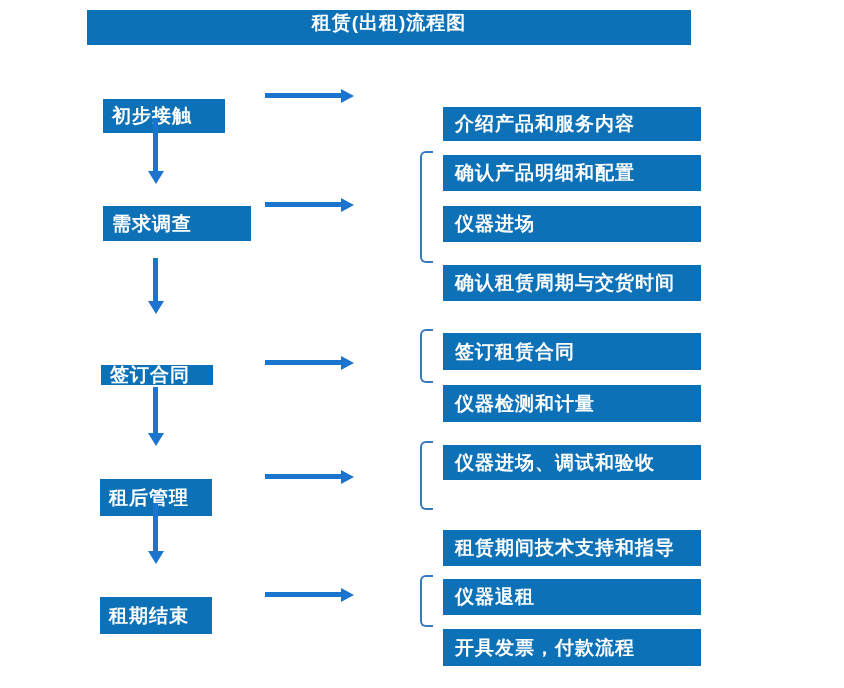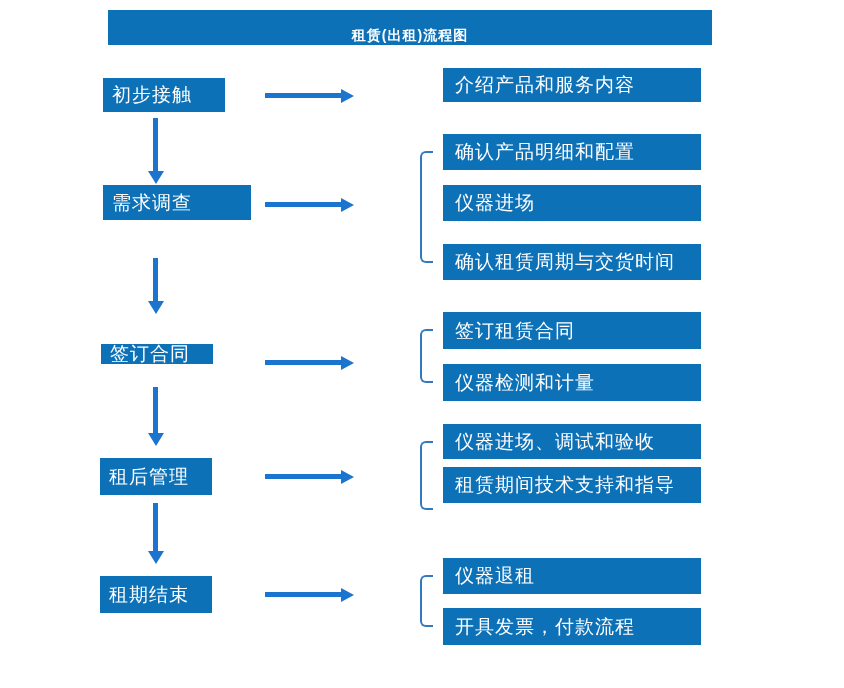--- a/index.html
+++ b/index.html
@@ -14,33 +14,34 @@
   .canvas {
     position: relative;
     width: 844px;
     height: 688px;
     background: var(--background);
     font-family: "Liberation Sans", sans-serif;
     overflow: hidden;
   }
   .title-bar {
     position: absolute;
-    left: 108px; top: 10px; width: 604px; height: 35px;
+    left: 87px; top: 10px; width: 604px; height: 35px;
     background: var(--box-blue);
     color: var(--text);
-    display: flex; align-items: flex-end; justify-content: center;
-    font-size: 14px; font-weight: bold; letter-spacing: 1px;
+    display: flex; align-items: flex-start; justify-content: center;
+    font-size: 19px; font-weight: bold; letter-spacing: 1px;
   }
   .box {
     position: absolute;
     background: var(--box-blue);
     color: var(--text);
     display: flex; align-items: center;
-    font-size: 19px; font-weight: normal; letter-spacing: 1px;
+    font-size: 19px; font-weight: bold; letter-spacing: 1px;
     white-space: nowrap;
+    margin-top: 21px;
   }
   .box.left-step { padding-left: 9px; }
   .box.right-out { left: 443px; width: 258px; padding-left: 12px; }
   .arrow-h {
     position: absolute;
     left: 265px; width: 76px; height: 5px;
     background: var(--arrow-blue);
   }
   .arrow-h::after {
     content: '';
@@ -80,28 +81,28 @@
   <div class="title-bar">
     <span>租赁(出租)流程图</span>
   </div>
 
   <div class="box left-step" style="left:103px;top:78px;width:122px;height:34px">初步接触</div>
   <div class="box left-step" style="left:103px;top:185px;width:148px;height:35px">需求调查</div>
   <div class="box left-step" style="left:101px;top:344px;width:112px;height:20px">签订合同</div>
   <div class="box left-step" style="left:100px;top:458px;width:112px;height:37px">租后管理</div>
   <div class="box left-step" style="left:100px;top:576px;width:112px;height:37px">租期结束</div>
 
-  <div class="box right-out" style="top:68px;height:34px">介绍产品和服务内容</div>
+  <div class="box right-out" style="top:86px;height:34px">介绍产品和服务内容</div>
   <div class="box right-out" style="top:134px;height:36px">确认产品明细和配置</div>
   <div class="box right-out" style="top:185px;height:36px">仪器进场</div>
   <div class="box right-out" style="top:244px;height:36px">确认租赁周期与交货时间</div>
   <div class="box right-out" style="top:312px;height:37px">签订租赁合同</div>
   <div class="box right-out" style="top:364px;height:37px">仪器检测和计量</div>
   <div class="box right-out" style="top:424px;height:35px">仪器进场、调试和验收</div>
-  <div class="box right-out" style="top:467px;height:36px">租赁期间技术支持和指导</div>
+  <div class="box right-out" style="top:509px;height:36px">租赁期间技术支持和指导</div>
   <div class="box right-out" style="top:558px;height:36px">仪器退租</div>
   <div class="box right-out" style="top:608px;height:37px">开具发票，付款流程</div>
 
   <div class="arrow-h" style="top:93px"></div>
   <div class="arrow-h" style="top:202px"></div>
   <div class="arrow-h" style="top:360px"></div>
   <div class="arrow-h" style="top:474px"></div>
   <div class="arrow-h" style="top:592px"></div>
 
   <div class="arrow-v" style="top:118px;height:53px"></div>

